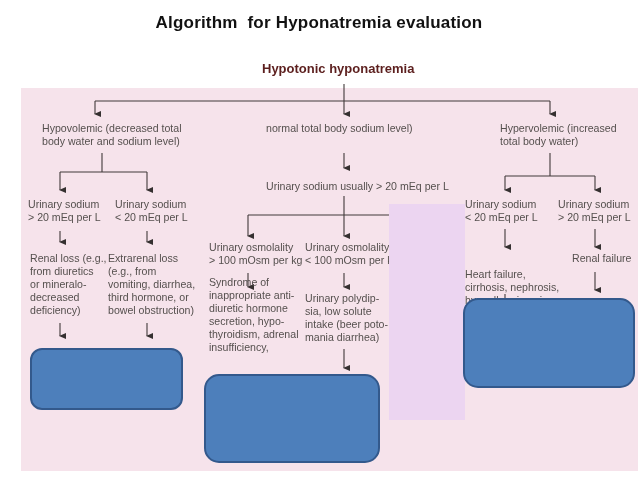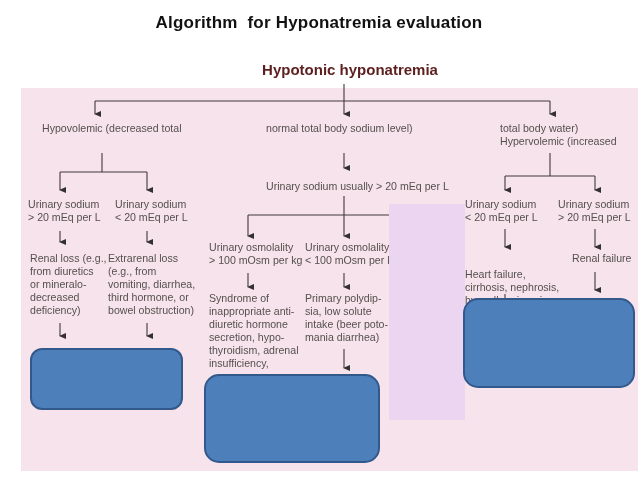--- a/index.html
+++ b/index.html
@@ -6,22 +6,22 @@
   #stage{
     position:relative;width:638px;height:479px;background:#ffffff;overflow:hidden;
     font-family:"Liberation Sans","DejaVu Sans",sans-serif;
   }
   .title{
     position:absolute;left:0;right:0;top:13px;text-align:center;
     font-size:17px;font-weight:bold;color:#111111;white-space:pre;
     letter-spacing:.2px;
   }
   .subtitle{
-    position:absolute;left:262px;top:61px;width:176px;text-align:center;
-    font-size:15px;font-weight:bold;color:#5c1f1e;white-space:pre;
+    position:absolute;left:262px;top:61px;width:176px;text-align:left;
+    font-size:13px;font-weight:bold;color:#5c1f1e;white-space:pre;
   }
   .panel{
     position:absolute;left:21px;top:88px;width:617px;height:383px;
     background:#f6e3eb;z-index:0;
   }
   #connectors{position:absolute;left:0;top:0;z-index:1;}
   .node{
     position:absolute;z-index:2;color:#55504e;font-size:10.6px;line-height:12.9px;
     white-space:pre;
   }
@@ -82,34 +82,34 @@
       <path d="M505,176 L595,176"></path>
       <path d="M505,176 L505,190" marker-end="url(#arr)"></path>
       <path d="M595,176 L595,190" marker-end="url(#arr)"></path>
       <path d="M505,229 L505,247" marker-end="url(#arr)"></path>
       <path d="M595,229 L595,247" marker-end="url(#arr)"></path>
       <path d="M595,272 L595,290" marker-end="url(#arr)"></path>
       <path d="M505,294 L505,299"></path>
     </g>
   </svg>
 
-  <div class="node" style="left:42px;top:122px"><div>Hypovolemic (decreased total</div></div>
+  <div class="node" style="left:42px;top:122px"><div>Hypovolemic (decreased total</div><div>body water and sodium level)</div></div>
   <div class="node" style="left:28px;top:198px"><div>Urinary sodium</div><div>&gt; 20 mEq per L</div></div>
   <div class="node" style="left:115px;top:198px"><div>Urinary sodium</div><div>&lt; 20 mEq per L</div></div>
   <div class="node" style="left:30px;top:252px"><div>Renal loss (e.g.,</div><div>from diuretics</div><div>or mineralo-</div><div>decreased</div><div>deficiency)</div></div>
   <div class="node" style="left:108px;top:252px"><div>Extrarenal loss</div><div>(e.g., from</div><div>vomiting, diarrhea,</div><div>third hormone, or</div><div>bowel obstruction)</div></div>
 
   <div class="node" style="left:266px;top:122px"><div>normal total body sodium level)</div></div>
   <div class="node" style="left:266px;top:180px"><div>Urinary sodium usually &gt; 20 mEq per L</div></div>
   <div class="node" style="left:209px;top:241px"><div>Urinary osmolality</div><div>&gt; 100 mOsm per kg</div></div>
   <div class="node" style="left:305px;top:241px"><div>Urinary osmolality</div><div>&lt; 100 mOsm per kg</div></div>
-  <div class="node" style="left:209px;top:292px"><div>Syndrome of</div><div>inappropriate anti-</div><div>diuretic hormone</div><div>secretion, hypo-</div><div>thyroidism, adrenal</div><div>insufficiency,</div></div>
-  <div class="node" style="left:305px;top:292px"><div>Primary polydip-</div><div>sia, low solute</div><div>intake (beer poto-</div><div>mania diarrhea)</div></div>
+  <div class="node" style="left:209px;top:276px"><div>Syndrome of</div><div>inappropriate anti-</div><div>diuretic hormone</div><div>secretion, hypo-</div><div>thyroidism, adrenal</div><div>insufficiency,</div></div>
+  <div class="node" style="left:305px;top:292px"><div>Urinary polydip-</div><div>sia, low solute</div><div>intake (beer poto-</div><div>mania diarrhea)</div></div>
 
-  <div class="node" style="left:500px;top:122px"><div>total body water)</div><div>Hypervolemic (increased</div></div>
+  <div class="node" style="left:500px;top:122px"><div>Hypervolemic (increased</div><div>total body water)</div></div>
   <div class="node" style="left:465px;top:198px"><div>Urinary sodium</div><div>&lt; 20 mEq per L</div></div>
   <div class="node" style="left:558px;top:198px"><div>Urinary sodium</div><div>&gt; 20 mEq per L</div></div>
   <div class="node" style="left:465px;top:268px"><div>Heart failure,</div><div>cirrhosis, nephrosis,</div><div>hypoalbuminemia</div></div>
   <div class="node" style="left:572px;top:252px"><div>Renal failure</div></div>
 
   <div class="overlay"></div>
   <div class="answer-box" id="box-left"></div>
   <div class="answer-box" id="box-mid"></div>
   <div class="answer-box" id="box-right"></div>
 

